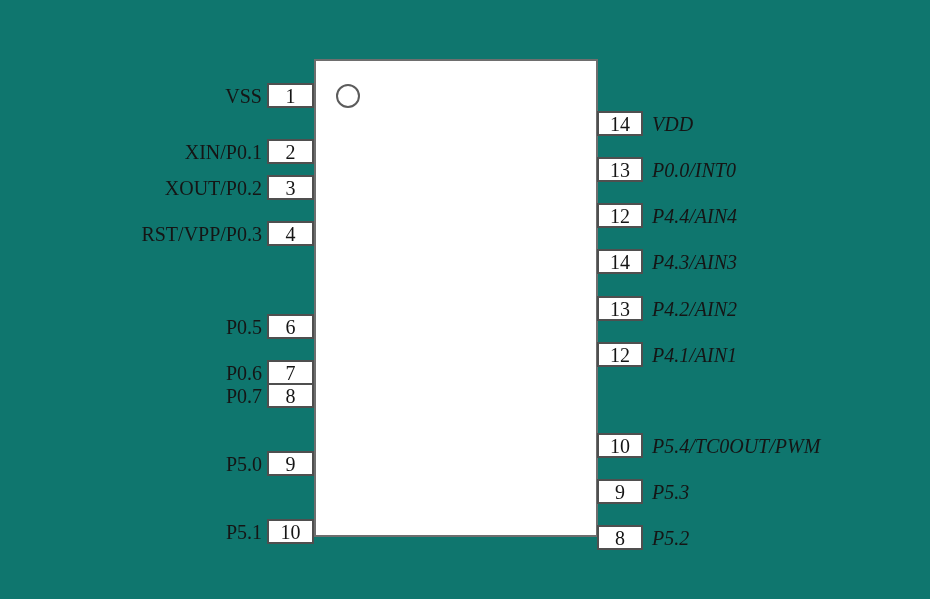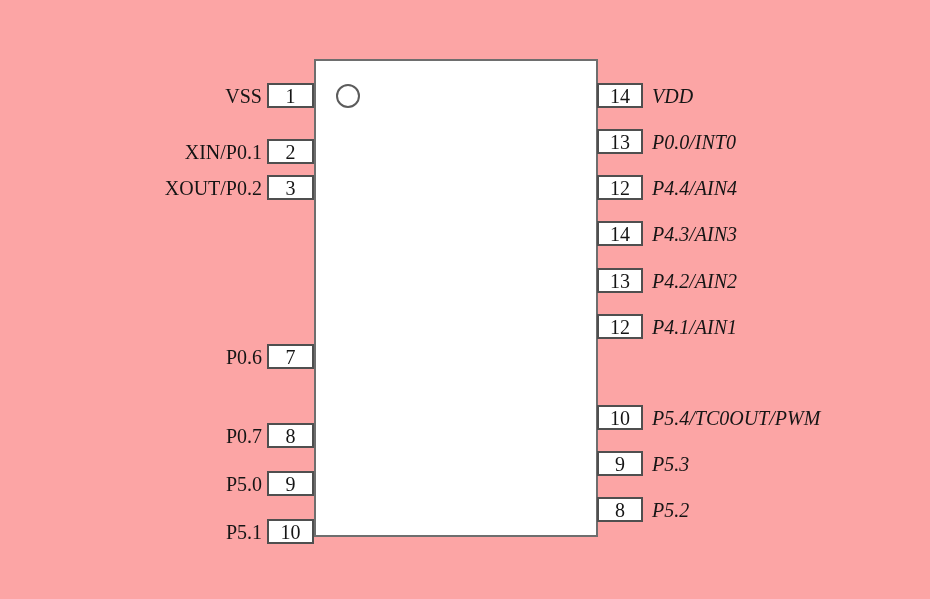--- a/index.html
+++ b/index.html
@@ -4,21 +4,21 @@
 <style>
   html, body {
     margin: 0;
     padding: 0;
     background: #ffffff;
   }
   .canvas {
     position: relative;
     width: 930px;
     height: 599px;
-    background: #fca5a5;
+    background: #0f766e;
     font-family: "Liberation Serif", "DejaVu Serif", serif;
     color: #151515;
     overflow: hidden;
   }
   .chip-body {
     position: absolute;
     left: 314px;
     top: 59px;
     width: 284px;
     height: 478px;
@@ -44,20 +44,21 @@
     align-items: center;
     white-space: nowrap;
   }
   .pin-row.left {
     left: 0;
     width: 314px;
     justify-content: flex-end;
   }
   .pin-row.right {
     left: 597px;
+    margin-top: 28px;
   }
   .pin-box {
     box-sizing: border-box;
     width: 47px;
     height: 25px;
     border: 2px solid #4f4f4f;
     display: flex;
     align-items: center;
     justify-content: center;
     font-size: 20px;
@@ -85,29 +86,37 @@
     <span class="pin-box">1</span>
   </div>
   <div class="pin-row left" style="top:139px">
     <span class="pin-label">XIN/P0.1</span>
     <span class="pin-box">2</span>
   </div>
   <div class="pin-row left" style="top:175px">
     <span class="pin-label">XOUT/P0.2</span>
     <span class="pin-box">3</span>
   </div>
-  <div class="pin-row left" style="top:344px">
+  <div class="pin-row left" style="top:221px">
+    <span class="pin-label">RST/VPP/P0.3</span>
+    <span class="pin-box">4</span>
+  </div>
+  <div class="pin-row left" style="top:314px">
+    <span class="pin-label">P0.5</span>
+    <span class="pin-box">6</span>
+  </div>
+  <div class="pin-row left" style="top:360px">
     <span class="pin-label">P0.6</span>
     <span class="pin-box">7</span>
   </div>
-  <div class="pin-row left" style="top:423px">
+  <div class="pin-row left" style="top:383px">
     <span class="pin-label">P0.7</span>
     <span class="pin-box">8</span>
   </div>
-  <div class="pin-row left" style="top:471px">
+  <div class="pin-row left" style="top:451px">
     <span class="pin-label">P5.0</span>
     <span class="pin-box">9</span>
   </div>
   <div class="pin-row left" style="top:519px">
     <span class="pin-label">P5.1</span>
     <span class="pin-box">10</span>
   </div>
 
   <div class="pin-row right" style="top:83px">
     <span class="pin-box">14</span>

